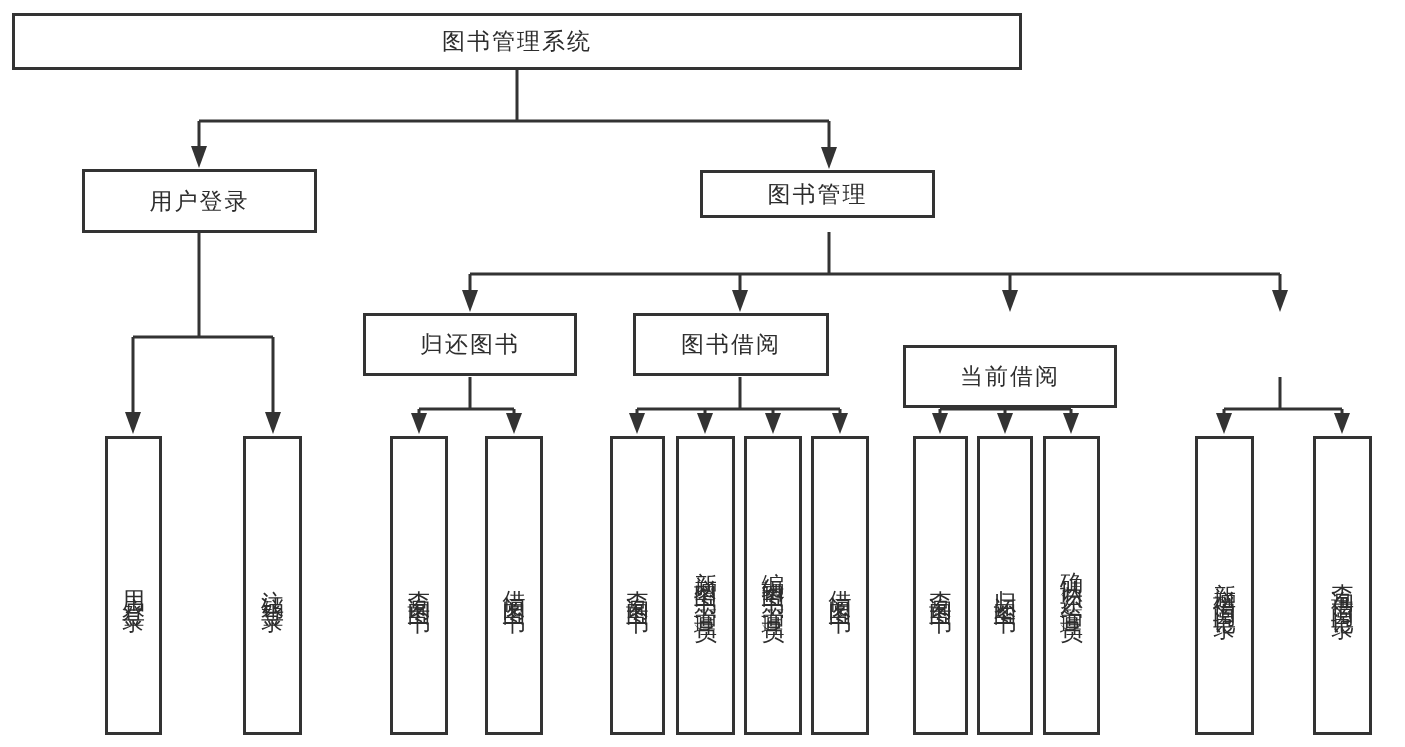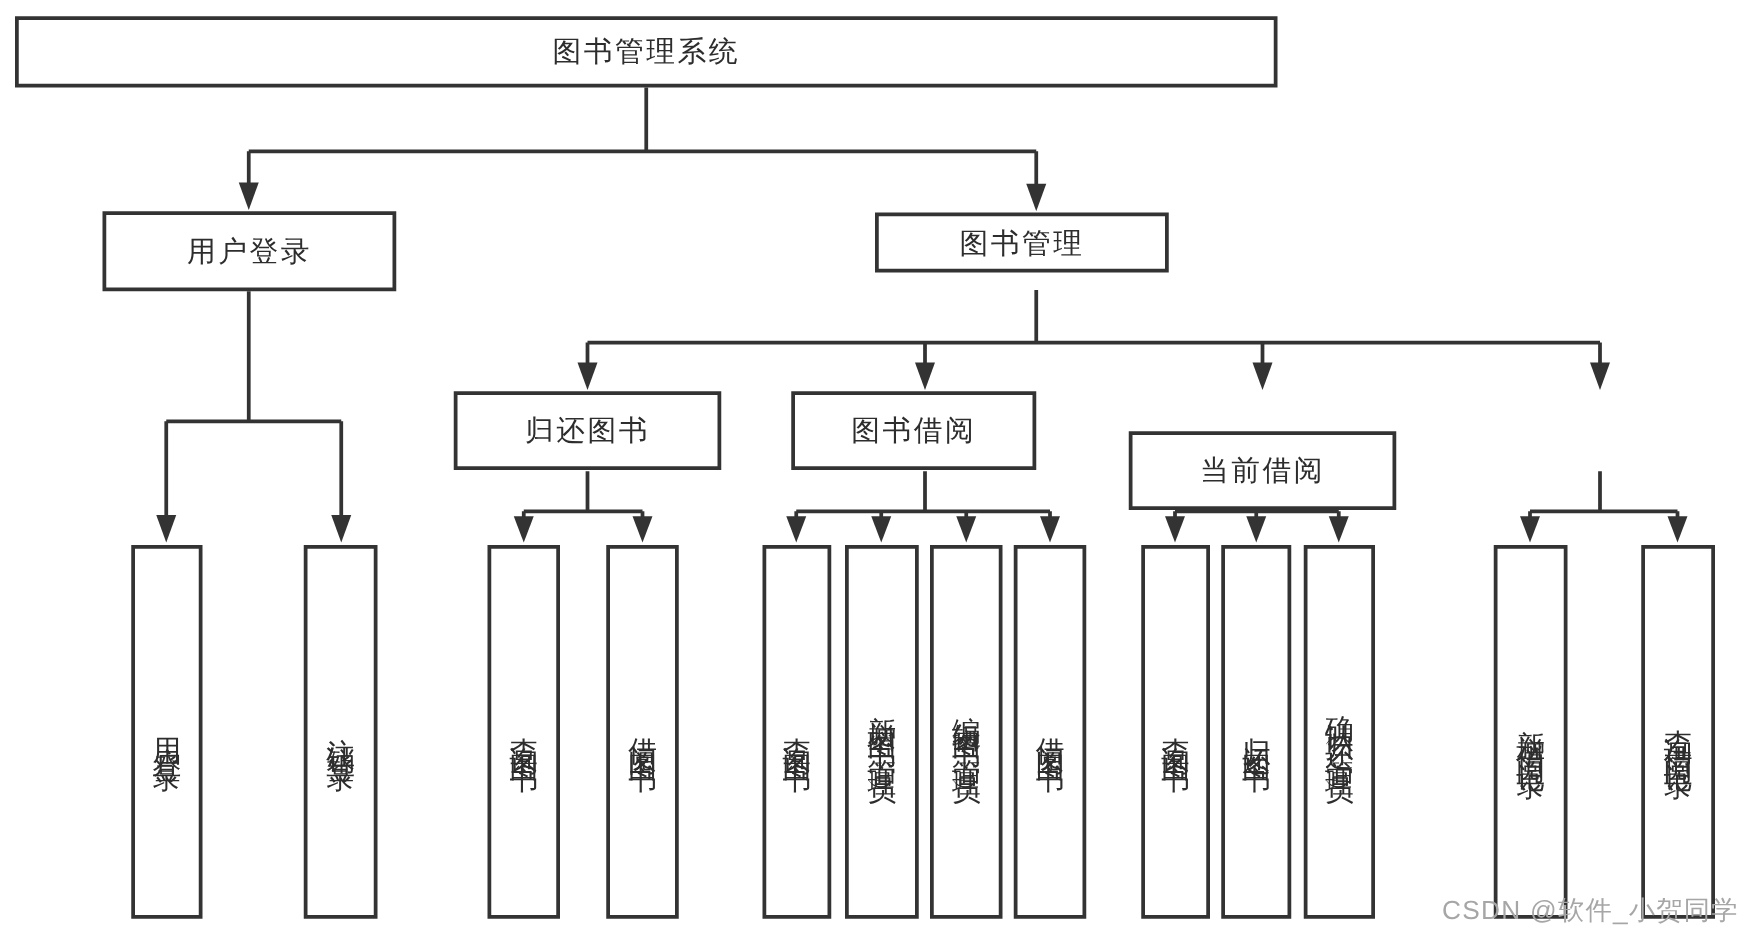--- a/index.html
+++ b/index.html
@@ -141,15 +141,14 @@
   <div class="node v-node" style="left:744px; top:436px; width:58px; height:299px;">编辑图书（管理员）</div>
   <div class="node v-node" style="left:811px; top:436px; width:58px; height:299px;">借阅图书</div>
 
   <div class="node v-node" style="left:913px; top:436px; width:55px; height:299px;">查询图书</div>
   <div class="node v-node" style="left:977px; top:436px; width:56px; height:299px;">归还图书</div>
   <div class="node v-node" style="left:1043px; top:436px; width:57px; height:299px;">确认归还（管理员）</div>
 
   <div class="node v-node" style="left:1195px; top:436px; width:59px; height:299px;">新增借阅记录</div>
   <div class="node v-node" style="left:1313px; top:436px; width:59px; height:299px;">查询借阅记录</div>
 
-  <div class="watermark">CSDN @软件_小贺同学</div>
 
 </div>
 
 </body></html>

